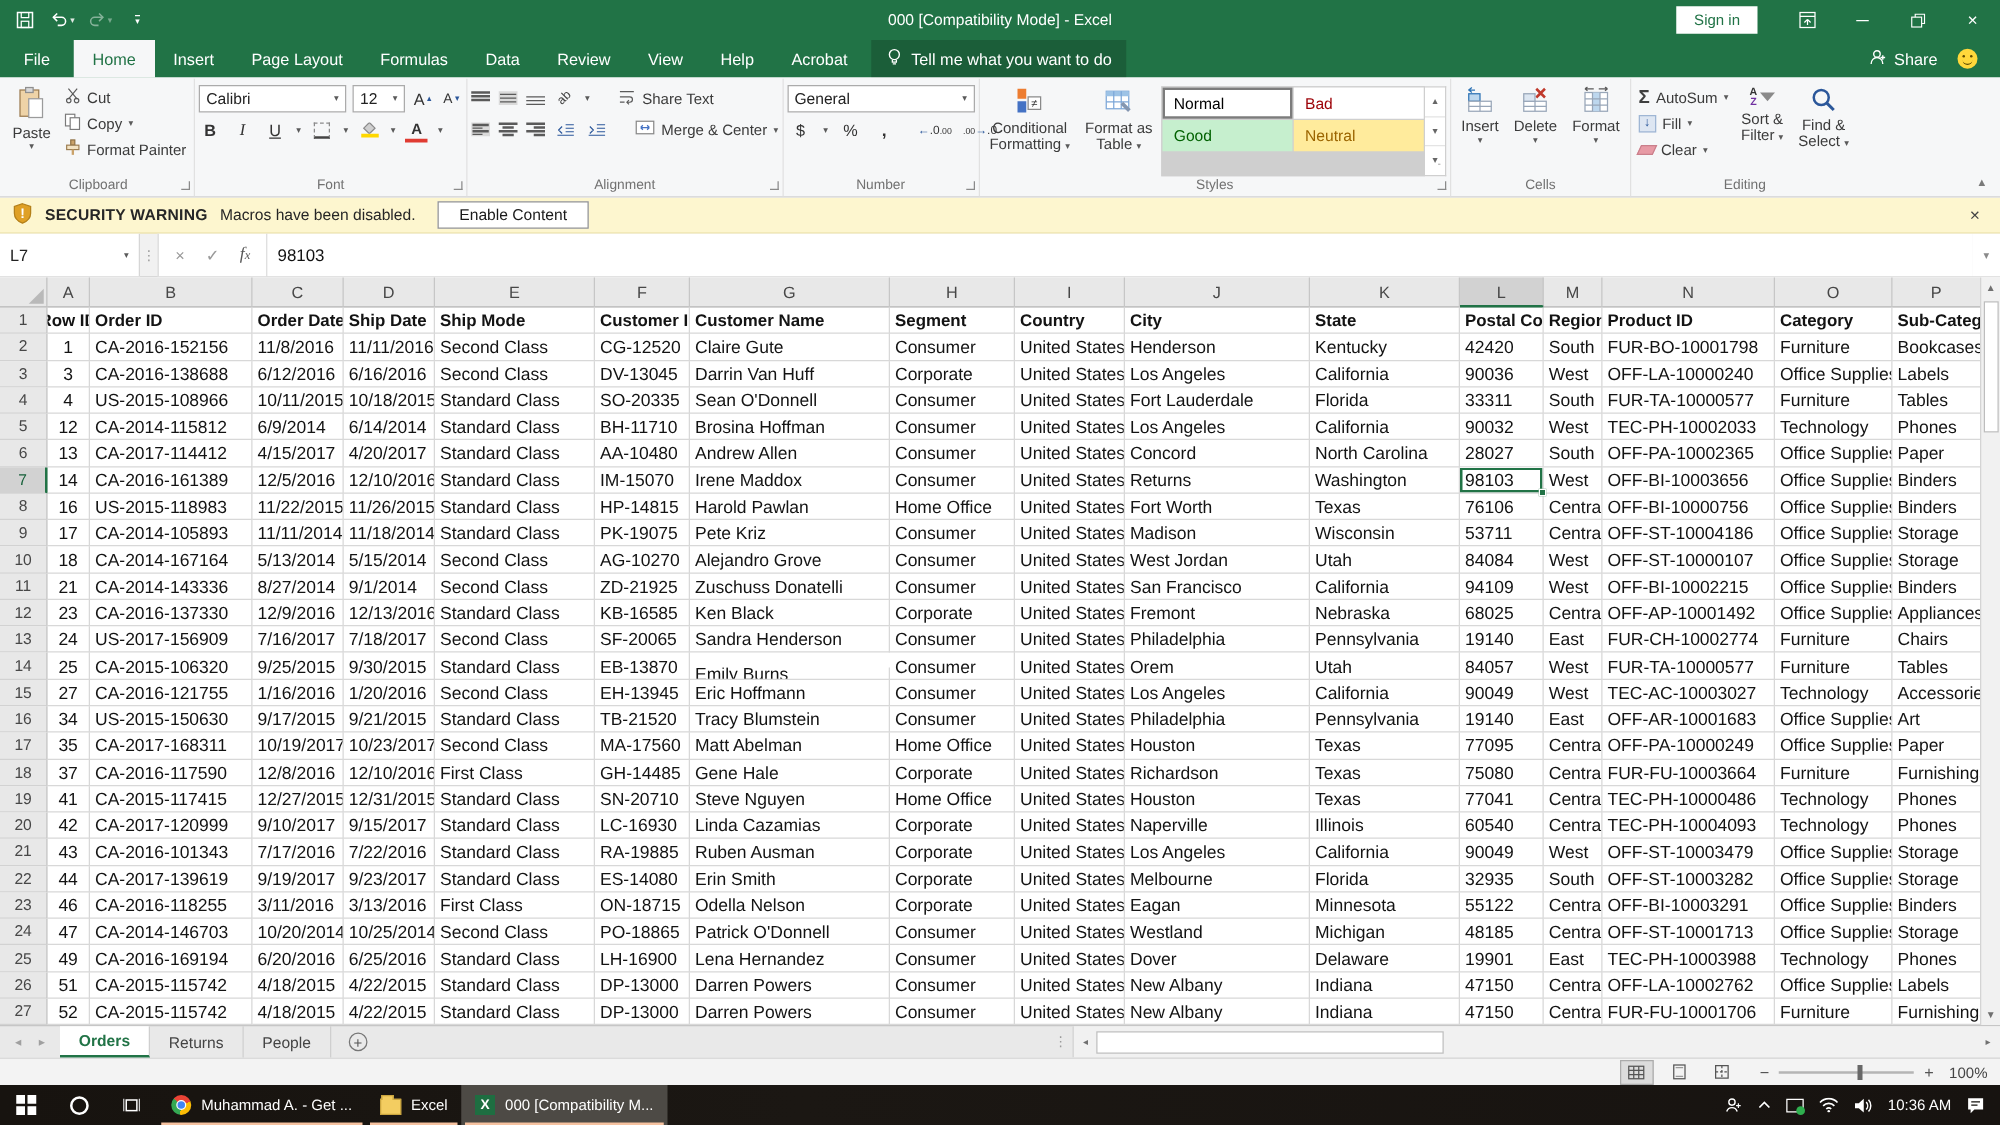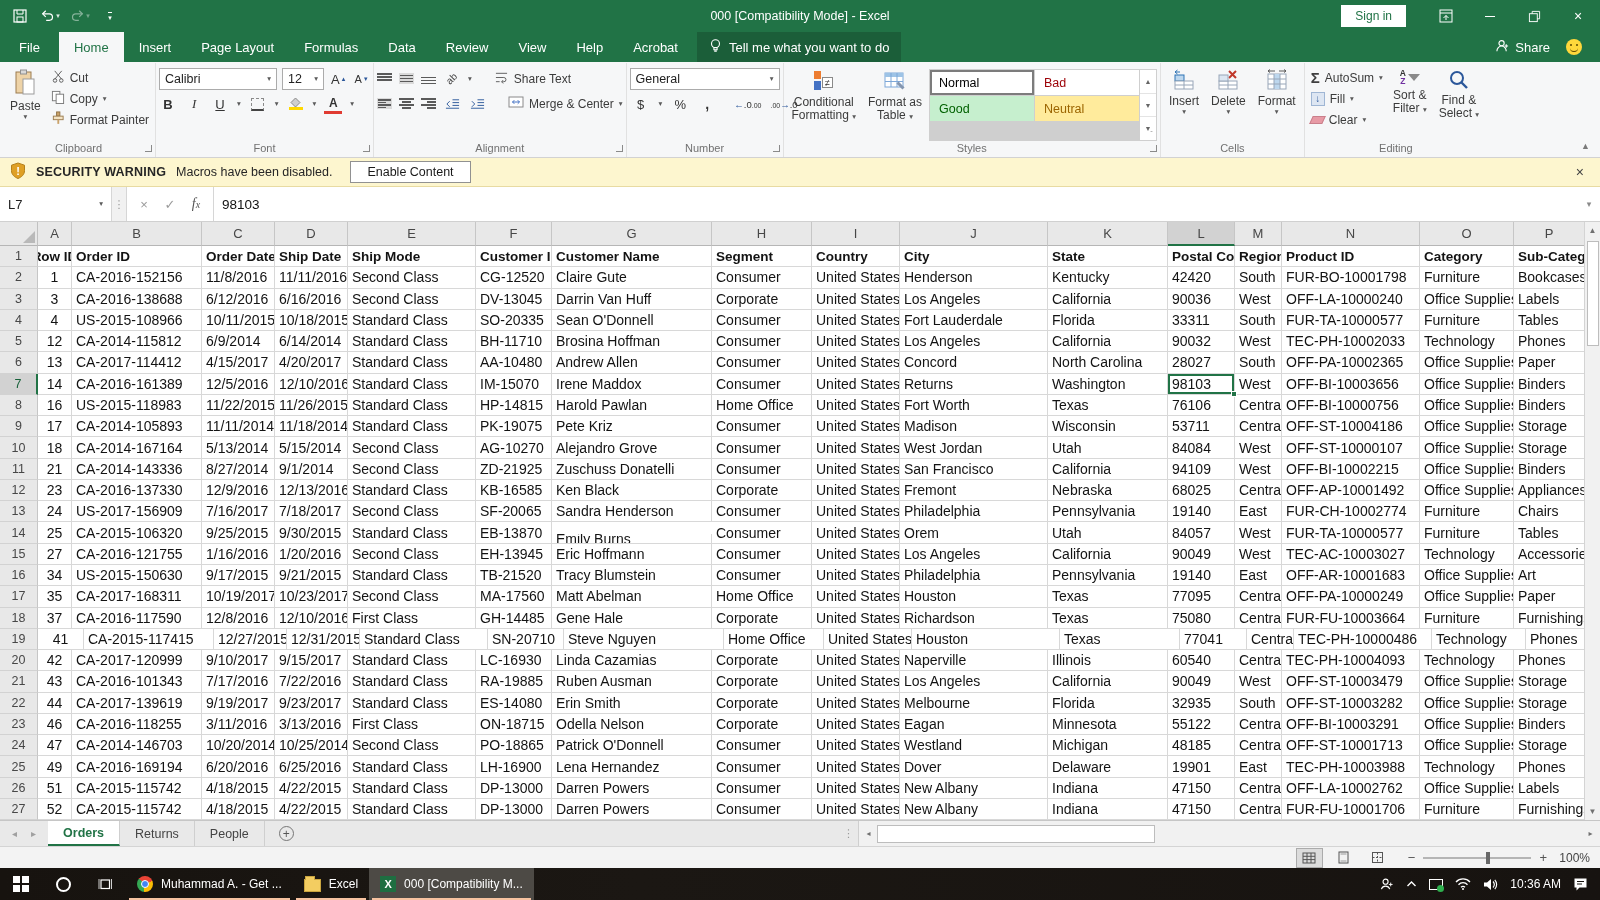--- a/index.html
+++ b/index.html
@@ -958,21 +958,21 @@
             <div class="gcell" style="width: 148px;">Richardson</div>
             <div class="gcell" style="width: 120px;">Texas</div>
             <div class="gcell" style="width: 67px;">75080</div>
             <div class="gcell" style="width: 47px;">Central</div>
             <div class="gcell" style="width: 138px;">FUR-FU-10003664</div>
             <div class="gcell" style="width: 94px;">Furniture</div>
             <div class="gcell flexcol">Furnishings</div>
           </div>
           <div class="grow">
             <div class="rowhdr">19</div>
-            <div class="gcell c0" style="width: 46px;">41</div>
+            <div class="gcell c0" style="width: 34px;">41</div>
             <div class="gcell" style="width: 130px;">CA-2015-117415</div>
             <div class="gcell" style="width: 73px;">12/27/2015</div>
             <div class="gcell" style="width: 73px;">12/31/2015</div>
             <div class="gcell" style="width: 128px;">Standard Class</div>
             <div class="gcell" style="width: 76px;">SN-20710</div>
             <div class="gcell" style="width: 160px;">Steve Nguyen</div>
             <div class="gcell" style="width: 100px;">Home Office</div>
             <div class="gcell" style="width: 88px;">United States</div>
             <div class="gcell" style="width: 148px;">Houston</div>
             <div class="gcell" style="width: 120px;">Texas</div>

